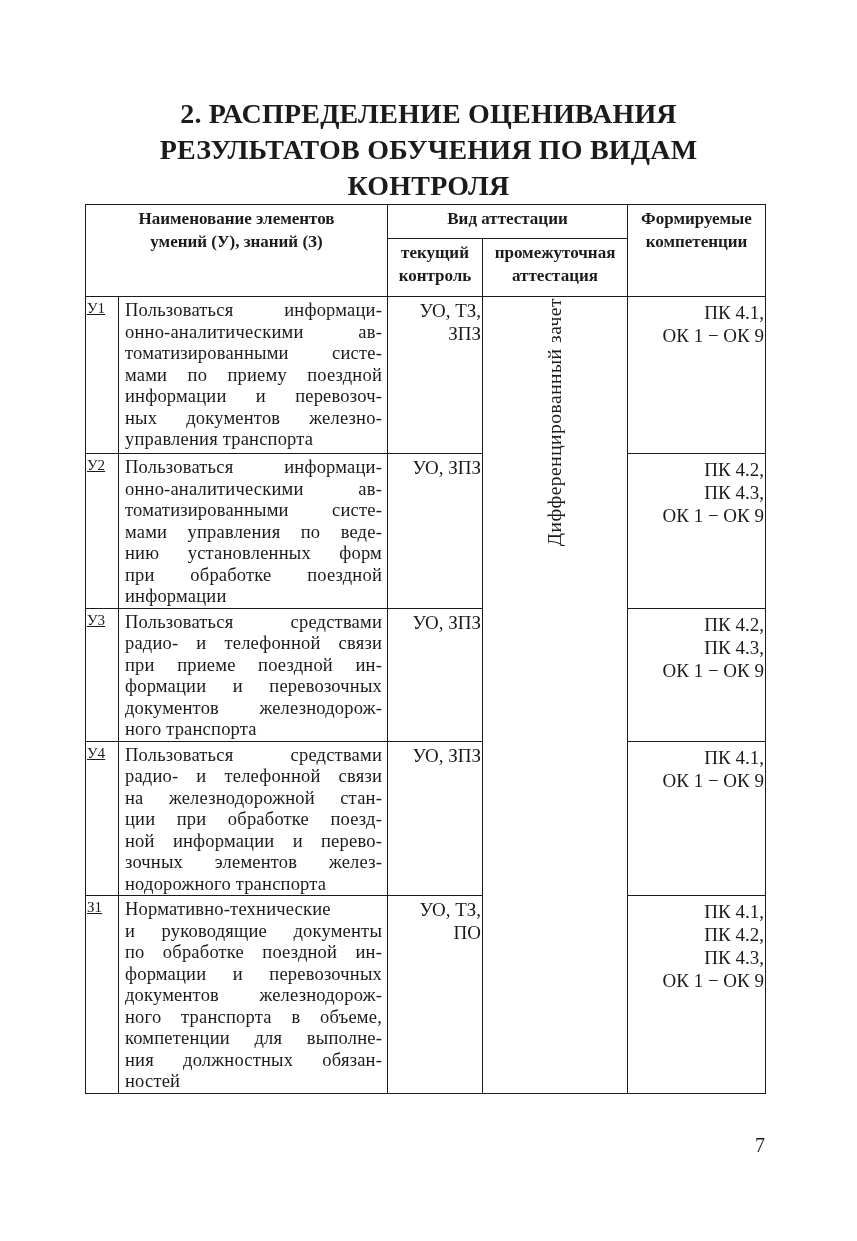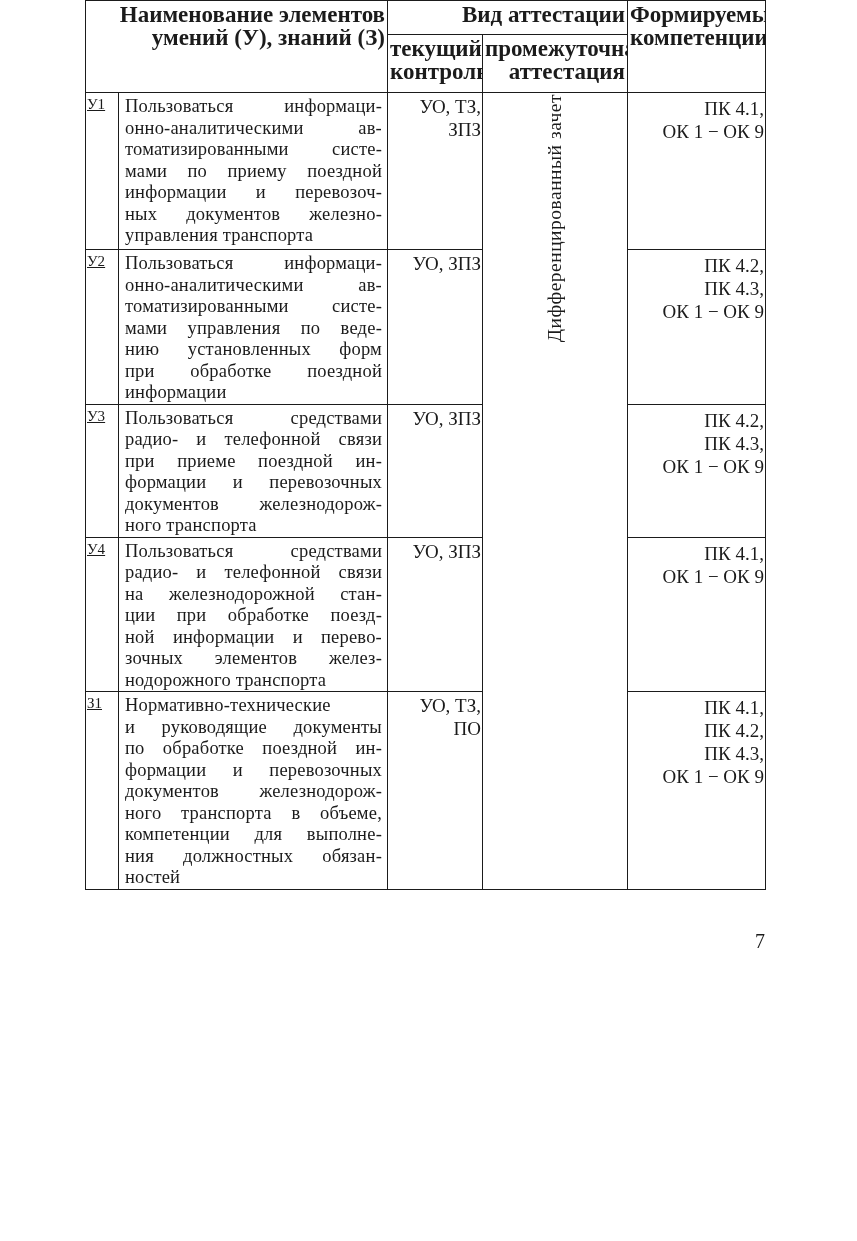--- a/index.html
+++ b/index.html
@@ -41,23 +41,23 @@
     width: 680px;
   }
   table.main td {
     border: 1.5px solid #1b1b1b;
     vertical-align: top;
     overflow: hidden;
   }
 
   td.h {
     font-weight: bold;
-    font-size: 23px;
+    font-size: 17px;
     line-height: 23px;
-    text-align: right;
+    text-align: center;
     vertical-align: middle;
     white-space: pre-line;
     padding: 2px;
   }
   tr.hr1 { height: 34px; }
   tr.hr2 { height: 58px; }
 
   tr.r1 { height: 157px; }
   tr.r2 { height: 150px; }
   tr.r3 { height: 129px; }
@@ -111,20 +111,23 @@
     margin-top: 40px;
     text-align: right;
   }
   .pageno { font-size: 20px; }
 </style>
 </head>
 <body>
 
 <div class="page">
 
+  <div class="title">2. РАСПРЕДЕЛЕНИЕ ОЦЕНИВАНИЯ
+РЕЗУЛЬТАТОВ ОБУЧЕНИЯ ПО ВИДАМ
+КОНТРОЛЯ</div>
 
 
   <table class="main">
     <colgroup>
       <col style="width:33px">
       <col style="width:269px">
       <col style="width:95px">
       <col style="width:145px">
       <col style="width:138px">
     </colgroup>

